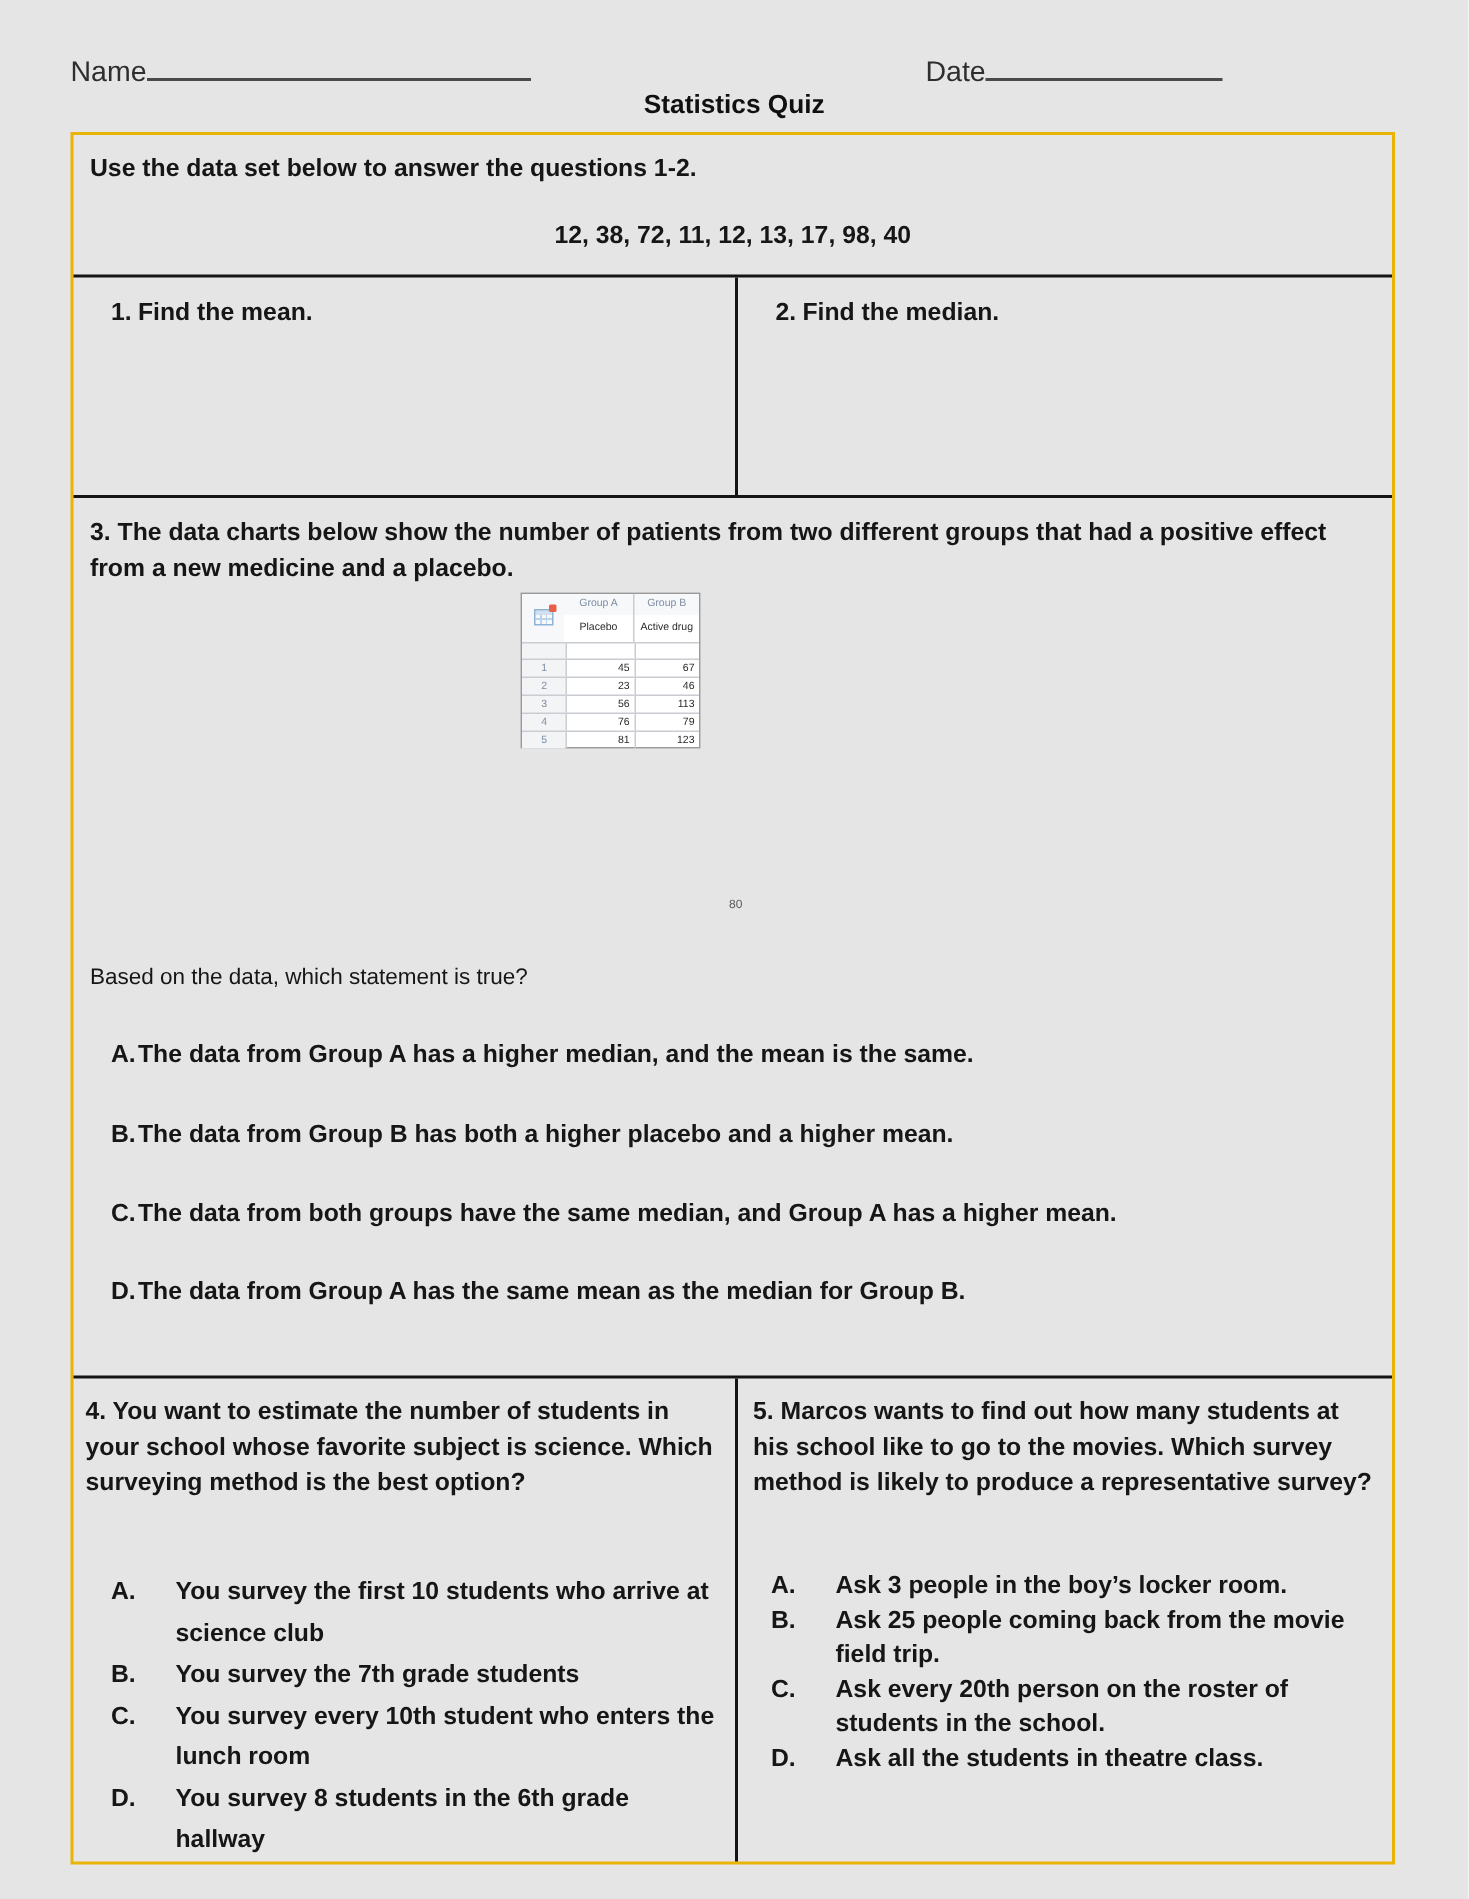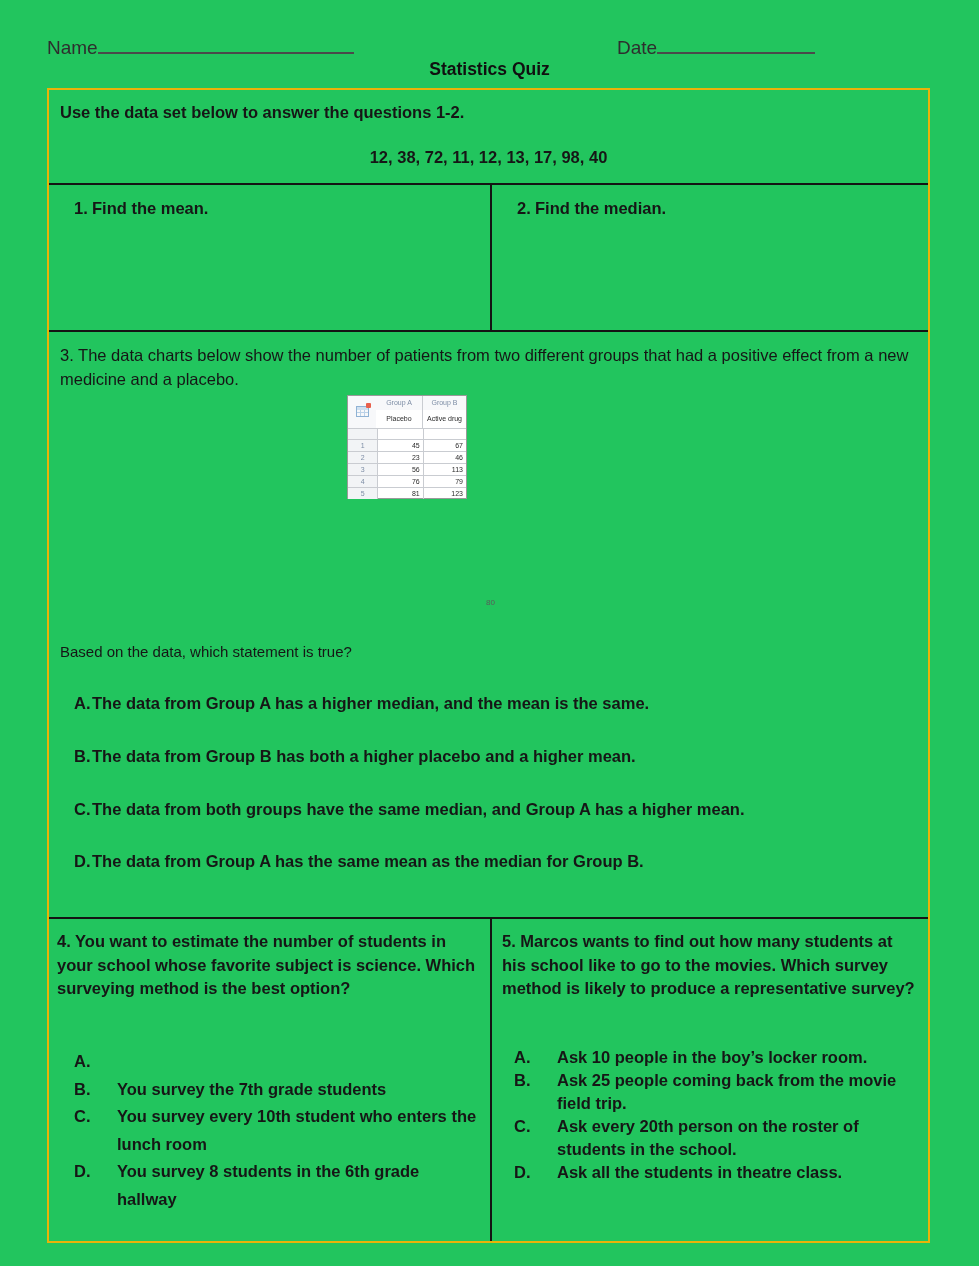--- a/index.html
+++ b/index.html
@@ -1,21 +1,21 @@
 <!DOCTYPE html>
 <html><head>
 <meta charset="utf-8">
 <style>
   * { margin: 0; padding: 0; box-sizing: border-box; }
   html, body { background: #ffffff; }
   .page {
     position: relative;
     width: 979px;
     height: 1266px;
-    background: #22c55e;
+    background: #e5e5e5;
     font-family: "Liberation Sans", sans-serif;
     color: #161616;
     overflow: hidden;
   }
 
   
   .name-block { position: absolute; left: 47px; top: 36px; font-size: 19px; font-weight: 400; color: #2e2e2e; }
   .date-block { position: absolute; left: 617px; top: 36px; font-size: 19px; font-weight: 400; color: #2e2e2e; }
   .blank-line { display: inline-block; height: 18px; border-bottom: 2px solid #4a4a4a; vertical-align: baseline; }
   .blank-name { width: 256px; }
@@ -34,21 +34,21 @@
   .intro-instruction { position: absolute; left: 11px; top: 13px; font-size: 16.5px; font-weight: 700; }
   .intro-dataset { position: absolute; top: 58px; left: 0; width: 100%; text-align: center; font-size: 16.5px; font-weight: 700; }
 
   .sec-q12 { position: relative; height: 147px; border-top: 2px solid #141414; display: flex; }
   .cell-q1 { width: 443px; border-right: 2px solid #141414; position: relative; }
   .cell-q2 { flex: 1; position: relative; }
   .q-short { position: absolute; top: 14px; left: 0; display: flex; font-size: 16.5px; font-weight: 700; }
   .q-short .qnum { width: 43px; text-align: left; padding-left: 25px; }
 
   .sec-q3 { position: relative; height: 587px; border-top: 2px solid #141414; }
-  .q3-prompt { position: absolute; left: 11px; top: 11px; width: 862px; font-size: 16.5px; font-weight: 400; line-height: 24px; }
+  .q3-prompt { position: absolute; left: 11px; top: 11px; width: 862px; font-size: 16.5px; font-weight: 700; line-height: 24px; }
 
   
   .sheet-table {
     position: absolute; left: 298px; top: 63px;
     width: 120px; height: 104px;
     border: 1px solid #9a9a9a;
     background: #ffffff;
     font-size: 7px; color: #2b2b2b;
   }
   .sheet-row { display: flex; width: 100%; }
@@ -211,41 +211,42 @@
         <span class="opt-text">The data from Group A has the same mean as the median for Group B.</span>
       </div>
     </div>
 
     <div class="sec-q45">
       <div class="cell-q4">
         <div class="q4-prompt">4.  You want to estimate the number of students in your school whose favorite subject is science.  Which surveying method is the best option?</div>
         <div class="opt-list q4-opts">
           <div class="opt-row">
             <span class="opt-letter">A.</span>
+            <span class="opt-text">You survey the first 10 students who arrive at science club</span>
           </div>
           <div class="opt-row">
             <span class="opt-letter">B.</span>
             <span class="opt-text">You survey the 7th grade students</span>
           </div>
           <div class="opt-row">
             <span class="opt-letter">C.</span>
             <span class="opt-text">You survey every 10th student who enters the lunch room</span>
           </div>
           <div class="opt-row">
             <span class="opt-letter">D.</span>
             <span class="opt-text">You survey 8 students in the 6th grade hallway</span>
           </div>
         </div>
       </div>
       <div class="cell-q5">
         <div class="q5-prompt">5.  Marcos wants to find out how many students at his school like to go to the movies. Which survey method is likely to produce a representative survey?</div>
         <div class="opt-list q5-opts">
           <div class="opt-row">
             <span class="opt-letter">A.</span>
-            <span class="opt-text">Ask 10 people in the boy’s locker room.</span>
+            <span class="opt-text">Ask 3 people in the boy’s locker room.</span>
           </div>
           <div class="opt-row">
             <span class="opt-letter">B.</span>
             <span class="opt-text">Ask 25 people coming back from the movie field trip.</span>
           </div>
           <div class="opt-row">
             <span class="opt-letter">C.</span>
             <span class="opt-text">Ask every 20th person on the roster of students in the school.</span>
           </div>
           <div class="opt-row">

